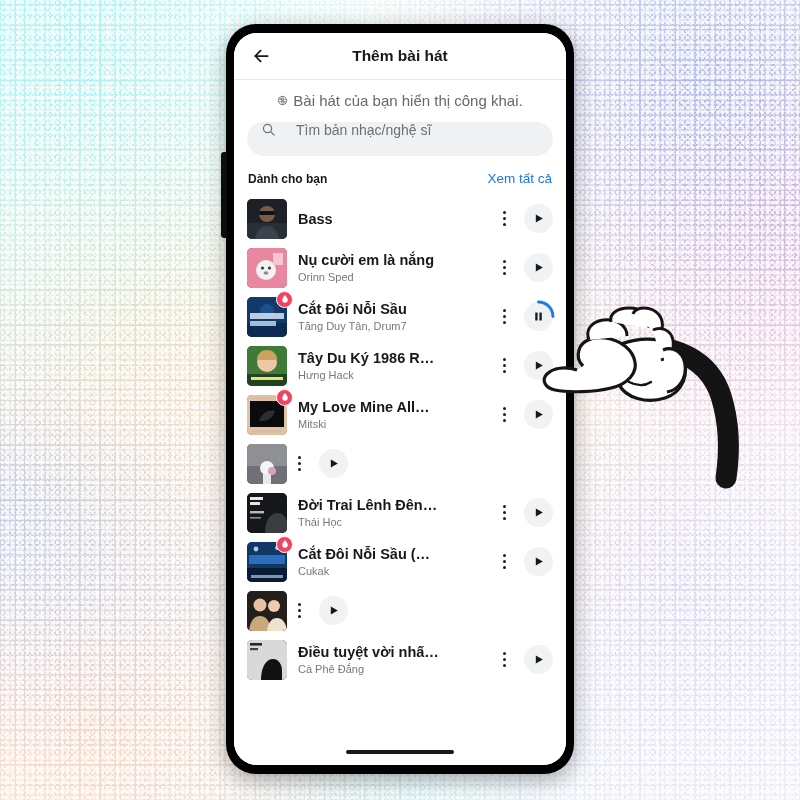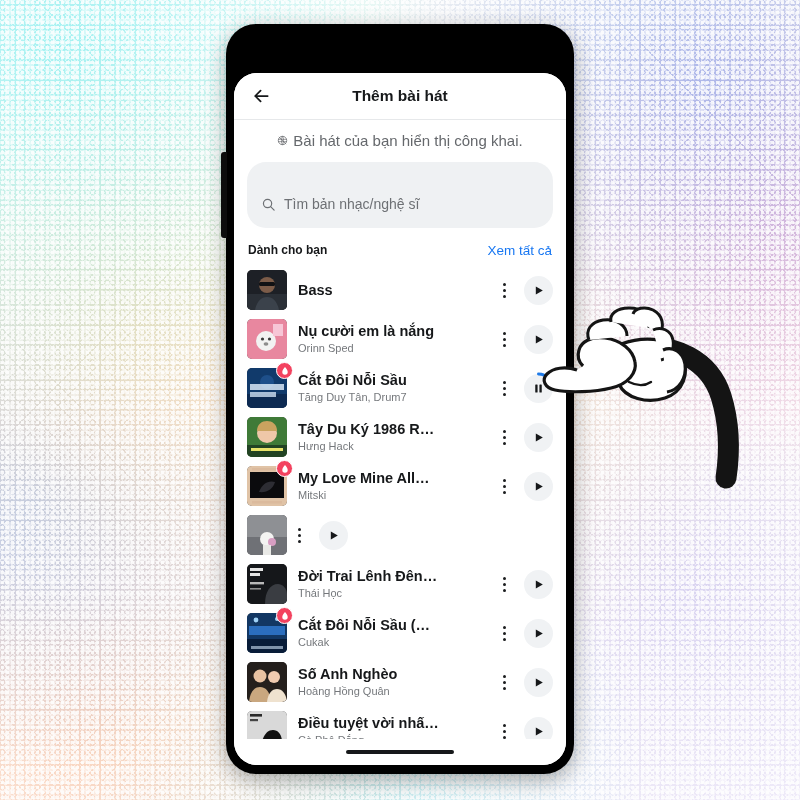--- a/index.html
+++ b/index.html
@@ -49,39 +49,39 @@
     background:#000;border-radius:30px;
     box-shadow:0 6px 22px rgba(0,0,0,.33);
   }
   #side-button{
     position:absolute;left:-5px;top:128px;width:6px;height:86px;
     background:#0d0d0d;border-radius:3px 0 0 3px;
   }
   #screen{
     position:absolute;left:8px;top:9px;right:8px;bottom:9px;
     background:#fff;border-radius:23px;overflow:hidden;
-    display:flex;flex-direction:column;margin-top:40px;
+    display:flex;flex-direction:column;
   }
 
   
   .appbar{height:46px;display:flex;align-items:center;padding:0 12px;background:#fff;flex:0 0 auto;position:relative;}
   .back{width:30px;height:30px;display:flex;align-items:center;justify-content:center;cursor:pointer;}
   .title{position:absolute;left:0;right:0;text-align:center;font-size:15.5px;font-weight:bold;color:#16181a;pointer-events:none;}
   .divider{height:1px;background:#e6e8ea;}
 
   .notice{
     display:flex;align-items:center;justify-content:center;gap:5px;
     font-size:15px;color:#65686c;padding:12px 10px 11px;
   }
   .notice .g{flex:0 0 auto;display:flex;}
 
   .searchwrap{padding:2px 13px 10px;}
   .searchbar{
     height:34px;background:#eff1f3;border-radius:19px;
-    display:flex;align-items:flex-end;gap:8px;padding:16px 14px;cursor:text;
+    display:flex;align-items:flex-start;gap:20px;padding:0 14px;cursor:text;
   }
   .searchbar .ph{font-size:14px;color:#6d7074;}
 
   .sechead{
     display:flex;align-items:center;justify-content:space-between;
     padding:5px 14px 8px;
   }
   .sechead .h{font-size:12px;font-weight:bold;color:#16181a;}
   .sechead .all{font-size:13.5px;color:#1877f2;cursor:pointer;}
 
@@ -402,24 +402,20 @@
           <div class="thumbwrap">
             <div class="thumb">
               <svg class="sv" viewBox="0 0 40 40" preserveAspectRatio="none">
                 <rect width="40" height="40" fill="#241f1c"></rect>
                 <circle cx="13" cy="14" r="6.5" fill="#e8c2a2"></circle>
                 <circle cx="27" cy="15" r="6" fill="#f0cbb0"></circle>
                 <path d="M2 40c1-10 5-15 11-15s10 5 11 15z" fill="#c9a77f"></path>
                 <path d="M20 40c1-9 5-13 10-13s9 4 10 13z" fill="#efe2cf"></path>
               </svg>
             </div>
-          </div>
-          <div class="meta">
-            <div class="tname">Số Anh Nghèo</div>
-            <div class="tartist">Hoàng Hồng Quân</div>
           </div>
           <div class="dots">
             <i></i>
             <i></i>
             <i></i>
           </div>
           <div class="playbtn">
             <svg width="13" height="13" viewBox="0 0 24 24">
               <path d="M7 4.5l13 7.5-13 7.5z" fill="#16181a"></path>
             </svg>

